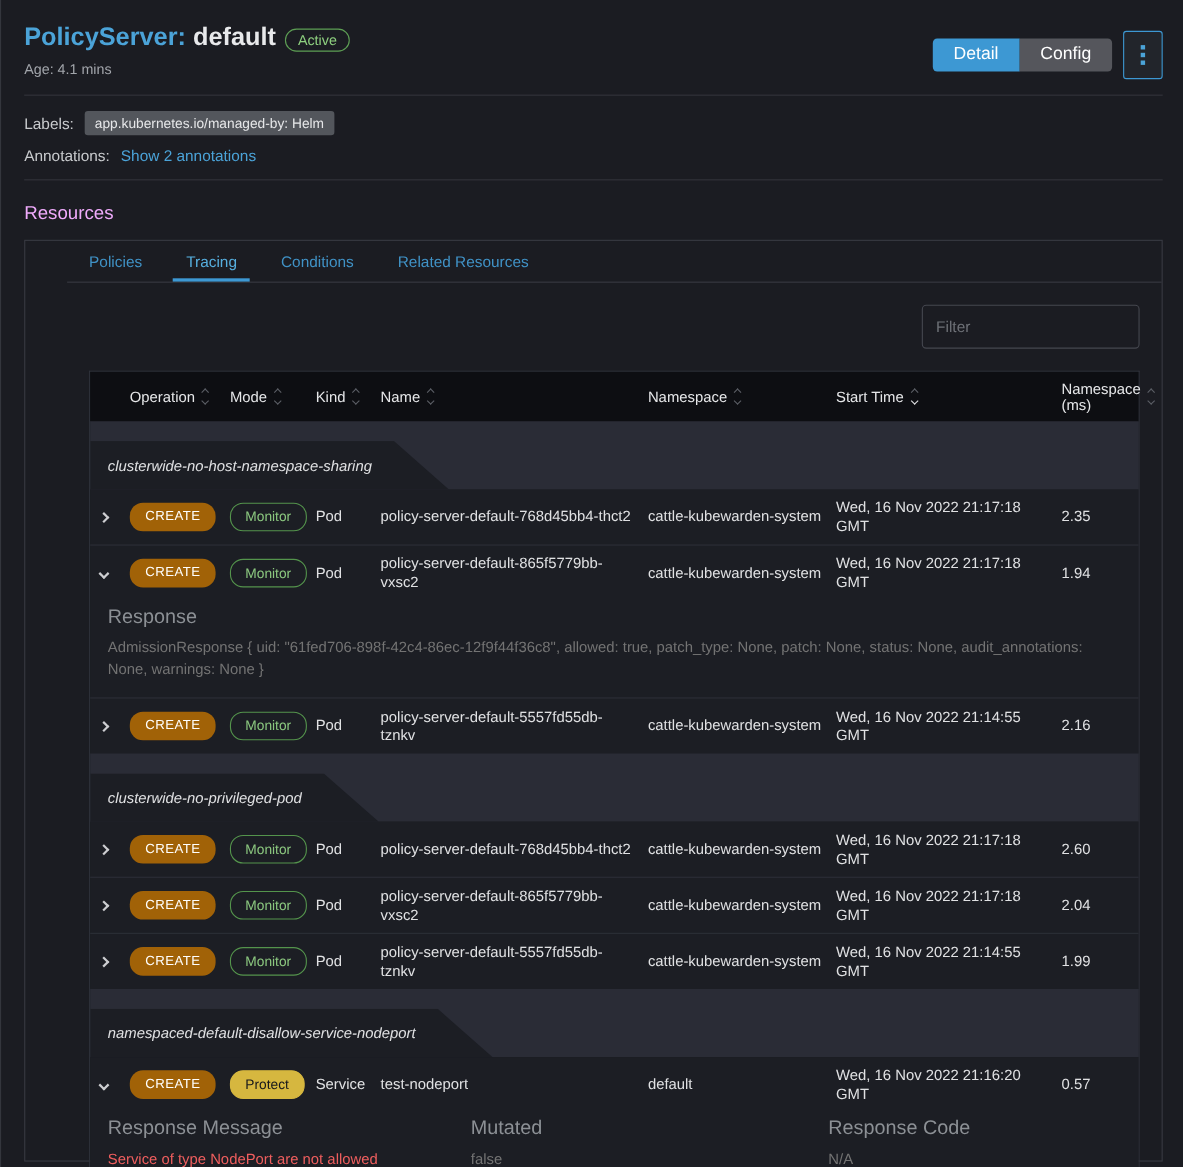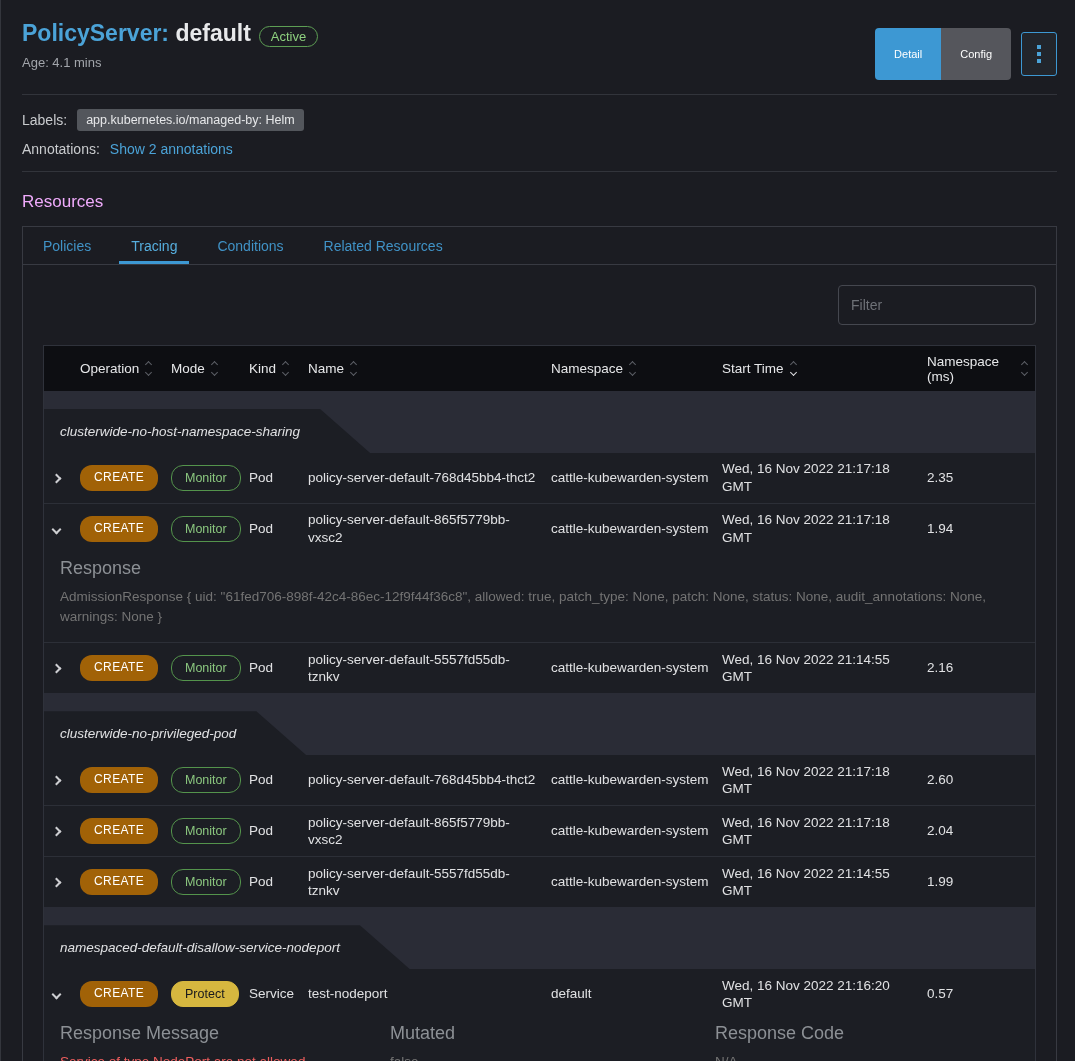--- a/index.html
+++ b/index.html
@@ -8,36 +8,36 @@
 
   
   .masthead { display:flex; justify-content:space-between; align-items:flex-start; }
   .title-line { display:flex; align-items:flex-end; }
   .title { font-size:23px; }
   .title .kind { color:#4ba3d8; }
   .title .name { color:#e8e9eb; }
   .badge-state { margin-left:8px; border:1px solid #5d9e54; color:#8ed07f; border-radius:12px; padding:2px 11px; font-size:13px; background:transparent; }
   .age { margin-top:8px; color:#a2a5ab; font-size:13px; }
   .actions { display:flex; align-items:center; margin-top:8px; }
-  .btn { height:52px; border:none; font-size:11px; color:#fff; padding:0 19px; cursor:pointer; }
+  .btn { height:30px; border:none; font-size:16px; color:#fff; padding:0 19px; cursor:pointer; }
   .btn-detail { background:#3d98d3; border-radius:4px 0 0 4px; }
   .btn-config { background:#55565c; border-radius:0 4px 4px 0; }
   .btn-kebab { margin-left:10px; width:36px; height:44px; background:#22252b; border:1px solid #3d98d3; border-radius:3px; display:flex; flex-direction:column; align-items:center; justify-content:center; gap:3px; cursor:pointer; }
   .btn-kebab .dot { width:4px; height:4px; background:#4ba3d8; }
 
   hr.sep { border:none; border-top:1px solid #32343b; margin:14px 0; }
 
   .meta-row { display:flex; align-items:center; font-size:14px; color:#c9cbce; margin:10px 0; }
   .label-chip { margin-left:10px; background:#53565c; color:#e6e7e9; border-radius:3px; padding:4px 9px; font-size:12.5px; }
   .link { color:#4ba3d8; margin-left:10px; text-decoration:none; cursor:pointer; font-size:14px; }
 
   .resources-title { font-size:17px; color:#f0abfc; margin:20px 0 14px 0; font-weight:400; }
 
   
-  .panel { border:1px solid #383a42; height:838px; }
+  .panel { border:1px solid #383a42; height:838px;padding-left:38px; }
   .tabstrip { display:flex; border-bottom:1px solid #383a42; height:38px; }
   .tab { position:relative; padding:0 20px; display:flex; align-items:center; font-size:14px; color:#4092c6; cursor:pointer; }
   .tab.active { color:#56aede; }
   .tab.active::after { content:""; position:absolute; left:8px; right:8px; bottom:0; height:3px; background:#3d98d3; }
   .panel-body { padding:20px; }
   .filter-row { display:flex; justify-content:flex-end; margin-bottom:20px; }
   .filter-input { width:198px; height:40px; background:transparent; border:1px solid #45474f; border-radius:4px; color:#cfd1d4; font-size:14px; padding:0 12px; }
   .filter-input::placeholder { color:#6e7177; }
 
   

